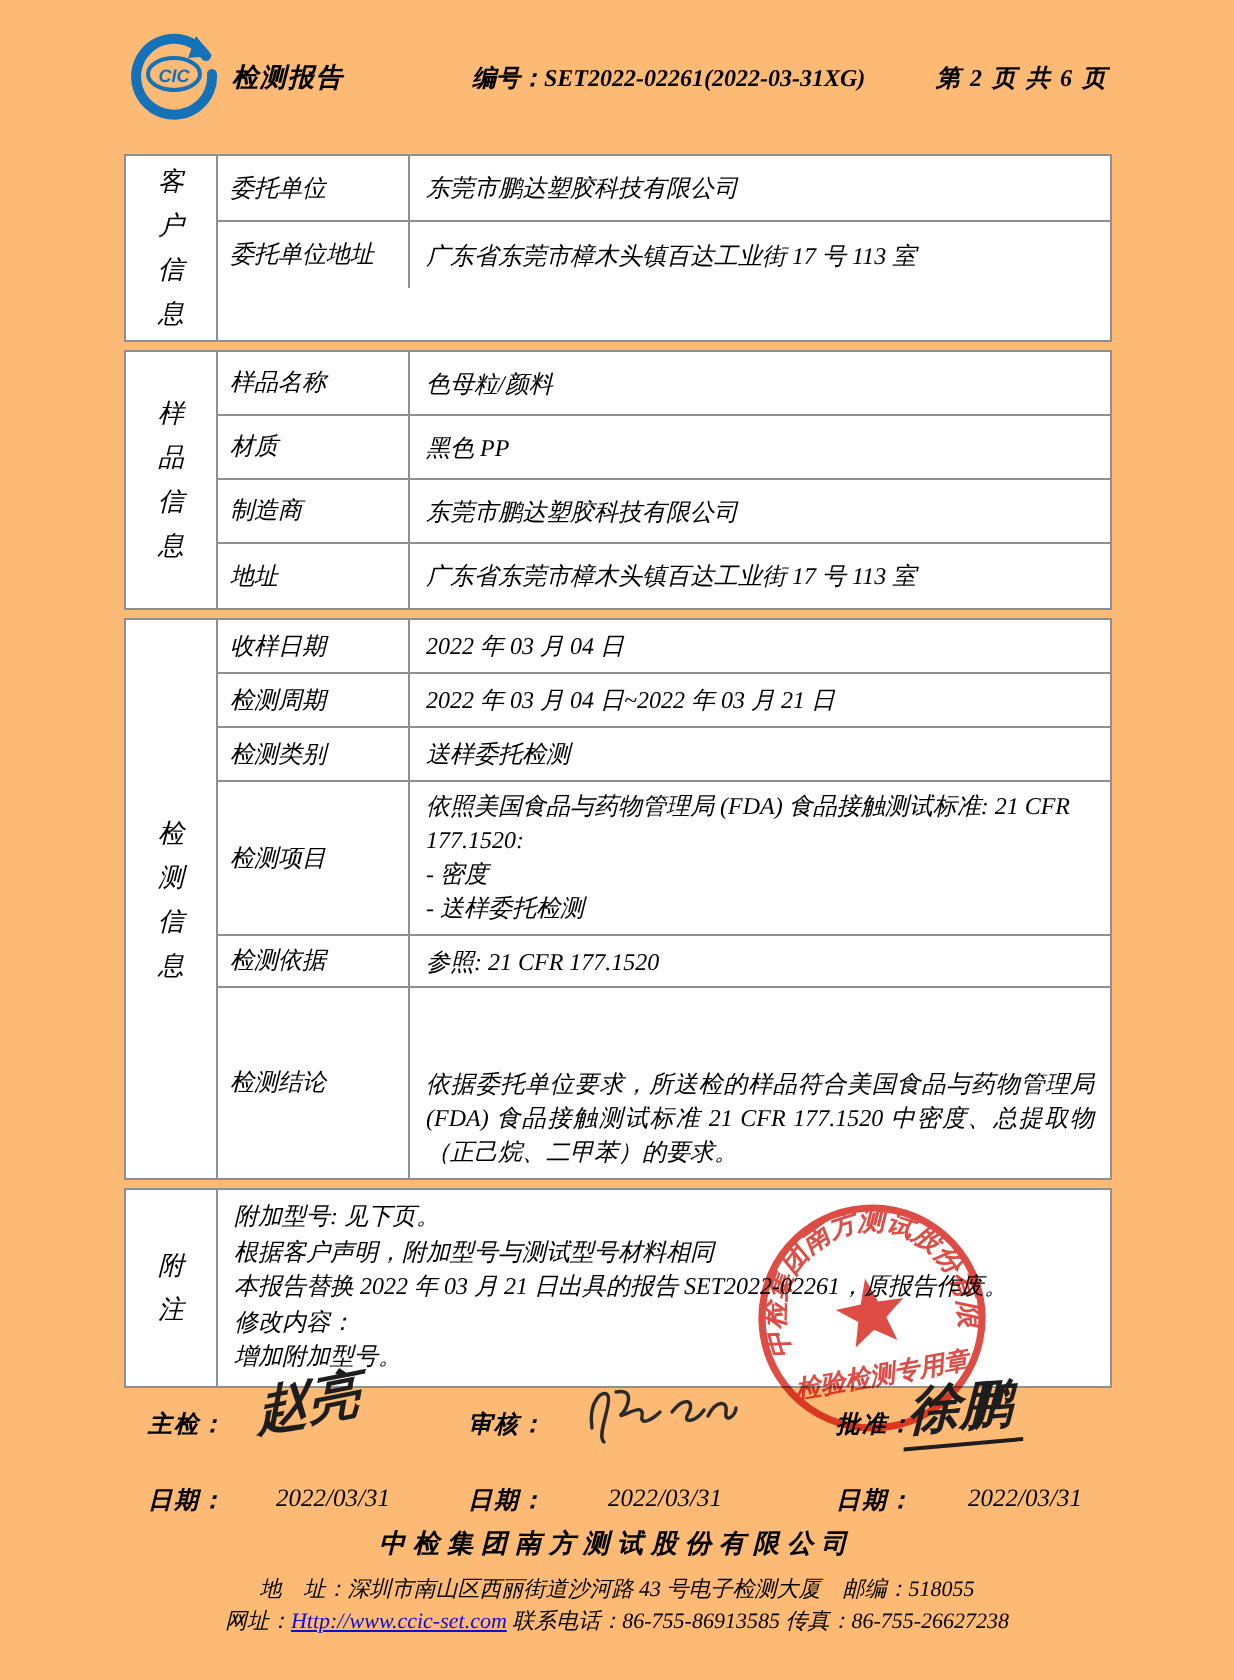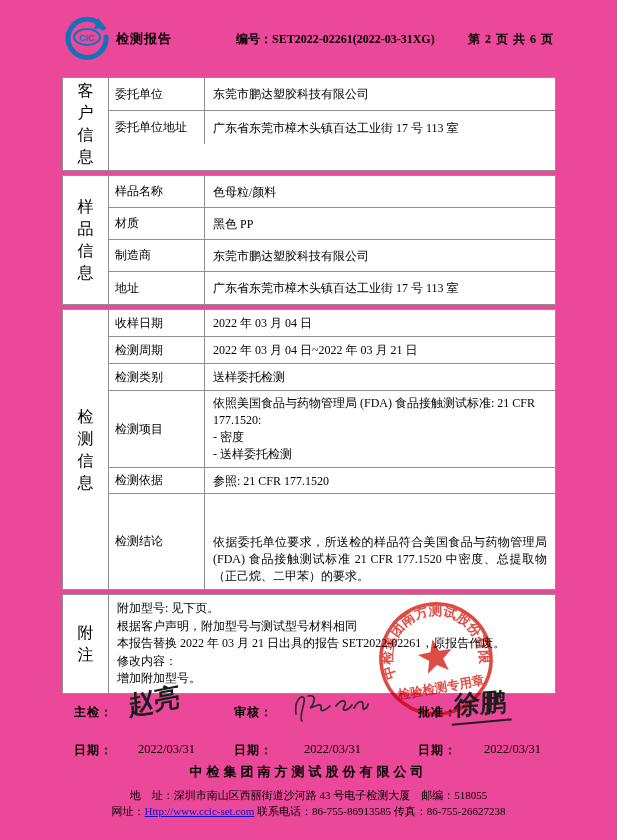--- a/index.html
+++ b/index.html
@@ -1,35 +1,35 @@
 <!DOCTYPE html>
 <html><head>
 <meta charset="utf-8">
 <style>
   * { margin:0; padding:0; box-sizing:border-box; }
   html,body { background:#e8e8e8; }
   body { font-family:"Liberation Serif", serif; }
   .page {
     position:relative; width:617px; height:840px; margin:0 auto;
-    background:#ec4899; color:#000; overflow:hidden;
+    background:#fdba74; color:#000; overflow:hidden;font-style:italic;
   }
 
   
   .hdr-logo { position:absolute; left:64px; top:14px; width:46px; height:46px; }
   .hdr-title { position:absolute; left:116px; top:30px; font-size:13px; font-weight:bold; letter-spacing:1px; }
   .hdr-no { position:absolute; left:236px; top:31px; font-size:12px; font-weight:bold; }
   .hdr-page { position:absolute; left:468px; top:31px; font-size:12px; font-weight:bold; letter-spacing:1px; }
 
   
   .tables { position:absolute; left:62px; top:77px; width:494px; }
   .section { display:flex; border:1px solid #8f8f8f; margin-bottom:4px; background:#fff; }
   .sec-label {
     flex:0 0 46px; border-right:1px solid #8f8f8f;
     display:flex; align-items:center; justify-content:center;
-    font-size:16px; text-align:center; line-height:22px;
+    font-size:13px; text-align:center; line-height:22px;
     padding:2px 10px;
   }
   .sec-rows { flex:1 1 auto; display:flex; flex-direction:column; }
   .row { display:flex; border-bottom:1px solid #8f8f8f; }
   .row:last-child { border-bottom:none; }
   .cell-label {
     flex:0 0 96px; border-right:1px solid #8f8f8f;
     font-size:12px; display:flex; align-items:center; padding:4px 6px;
   }
   .cell-value {

